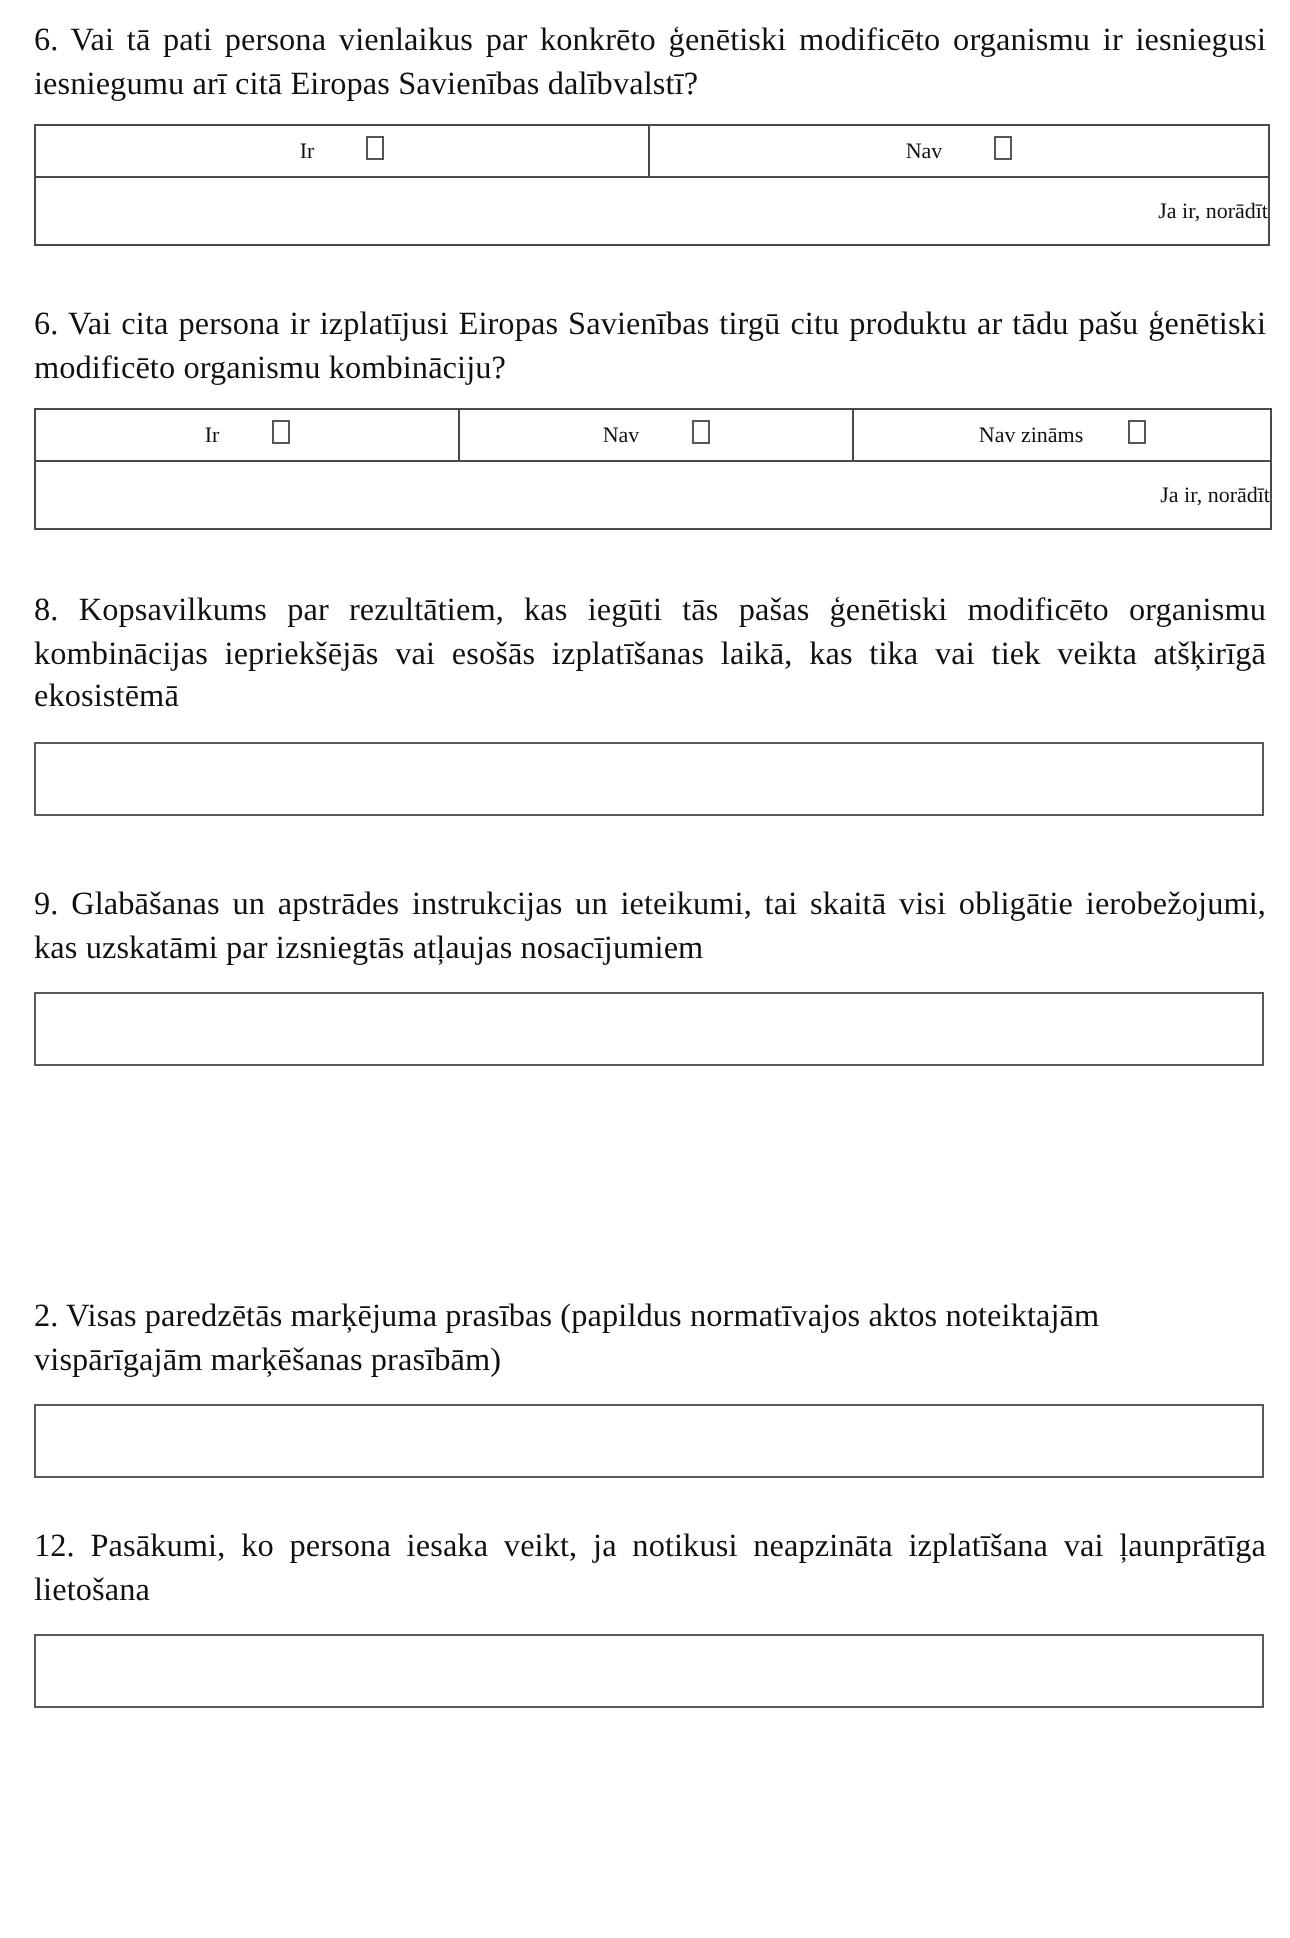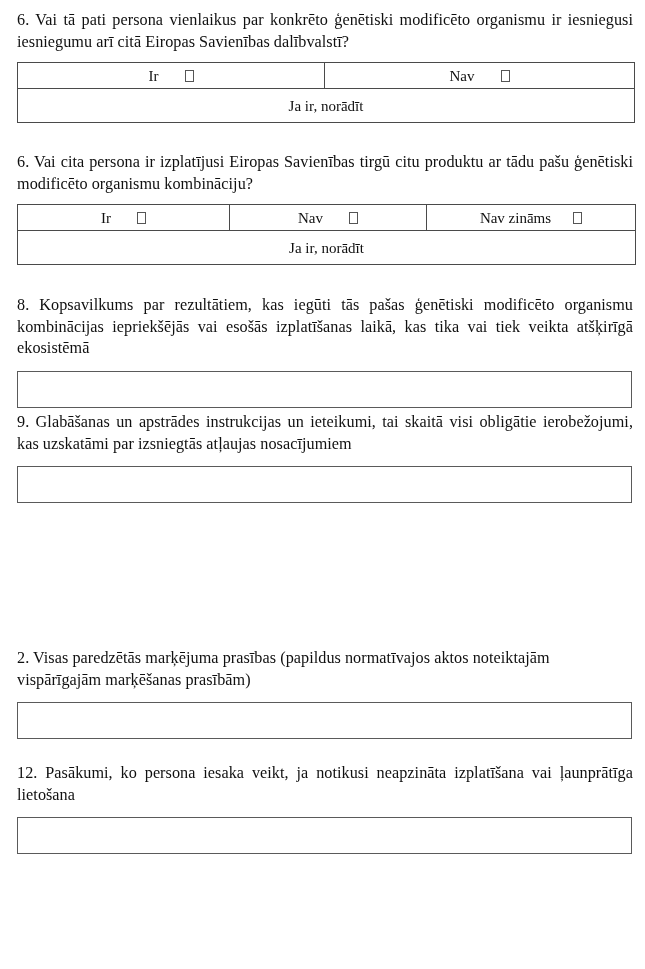--- a/index.html
+++ b/index.html
@@ -45,33 +45,33 @@
 
   
   table.qtable {
     border-collapse: collapse;
     width: 615px;
     margin-top: 9px;
     table-layout: fixed;
   }
   table.qtable td {
     border: 1.4px solid #4a4a4a;
-    font-size: 15px;
+    font-size: 11px;
     line-height: 18px;
     padding: 0;
     vertical-align: middle;
     color: #101010;
   }
   td.opt {
     height: 25px;
     text-align: center;
   }
   td.free {
     height: 33px;
-    text-align: center;
+    text-align: right;
     vertical-align: top;
     padding: 3px 0 0 6px;
   }
   .optinner {
     display: inline-block;
     white-space: nowrap;
   }
   .optlabel {
     display: inline-block;
   }
@@ -158,21 +158,21 @@
       </tr>
     </tbody>
       </table>
   </div>
 
   <div class="block" style="top:295px;">
     <p class="qtext">8. Kopsavilkums par rezultātiem, kas iegūti tās pašas ģenētiski modificēto organismu kombinācijas iepriekšējās vai esošās izplatīšanas laikā, kas tika vai tiek veikta atšķirīgā ekosistēmā</p>
     <div class="answerbox"></div>
   </div>
 
-  <div class="block" style="top:412px;">
+  <div class="block" style="top:442px;">
     <p class="qtext">9. Glabāšanas un apstrādes instrukcijas un ieteikumi, tai skaitā visi obligātie ierobežojumi, kas uzskatāmi par izsniegtās atļaujas nosacījumiem</p>
     <div class="answerbox"></div>
   </div>
 
 
   <div class="block" style="top:648px;">
     <p class="qtext nojust">2. Visas paredzētās marķējuma prasības (papildus normatīvajos aktos noteiktajām vispārīgajām marķēšanas prasībām)</p>
     <div class="answerbox"></div>
   </div>
 

